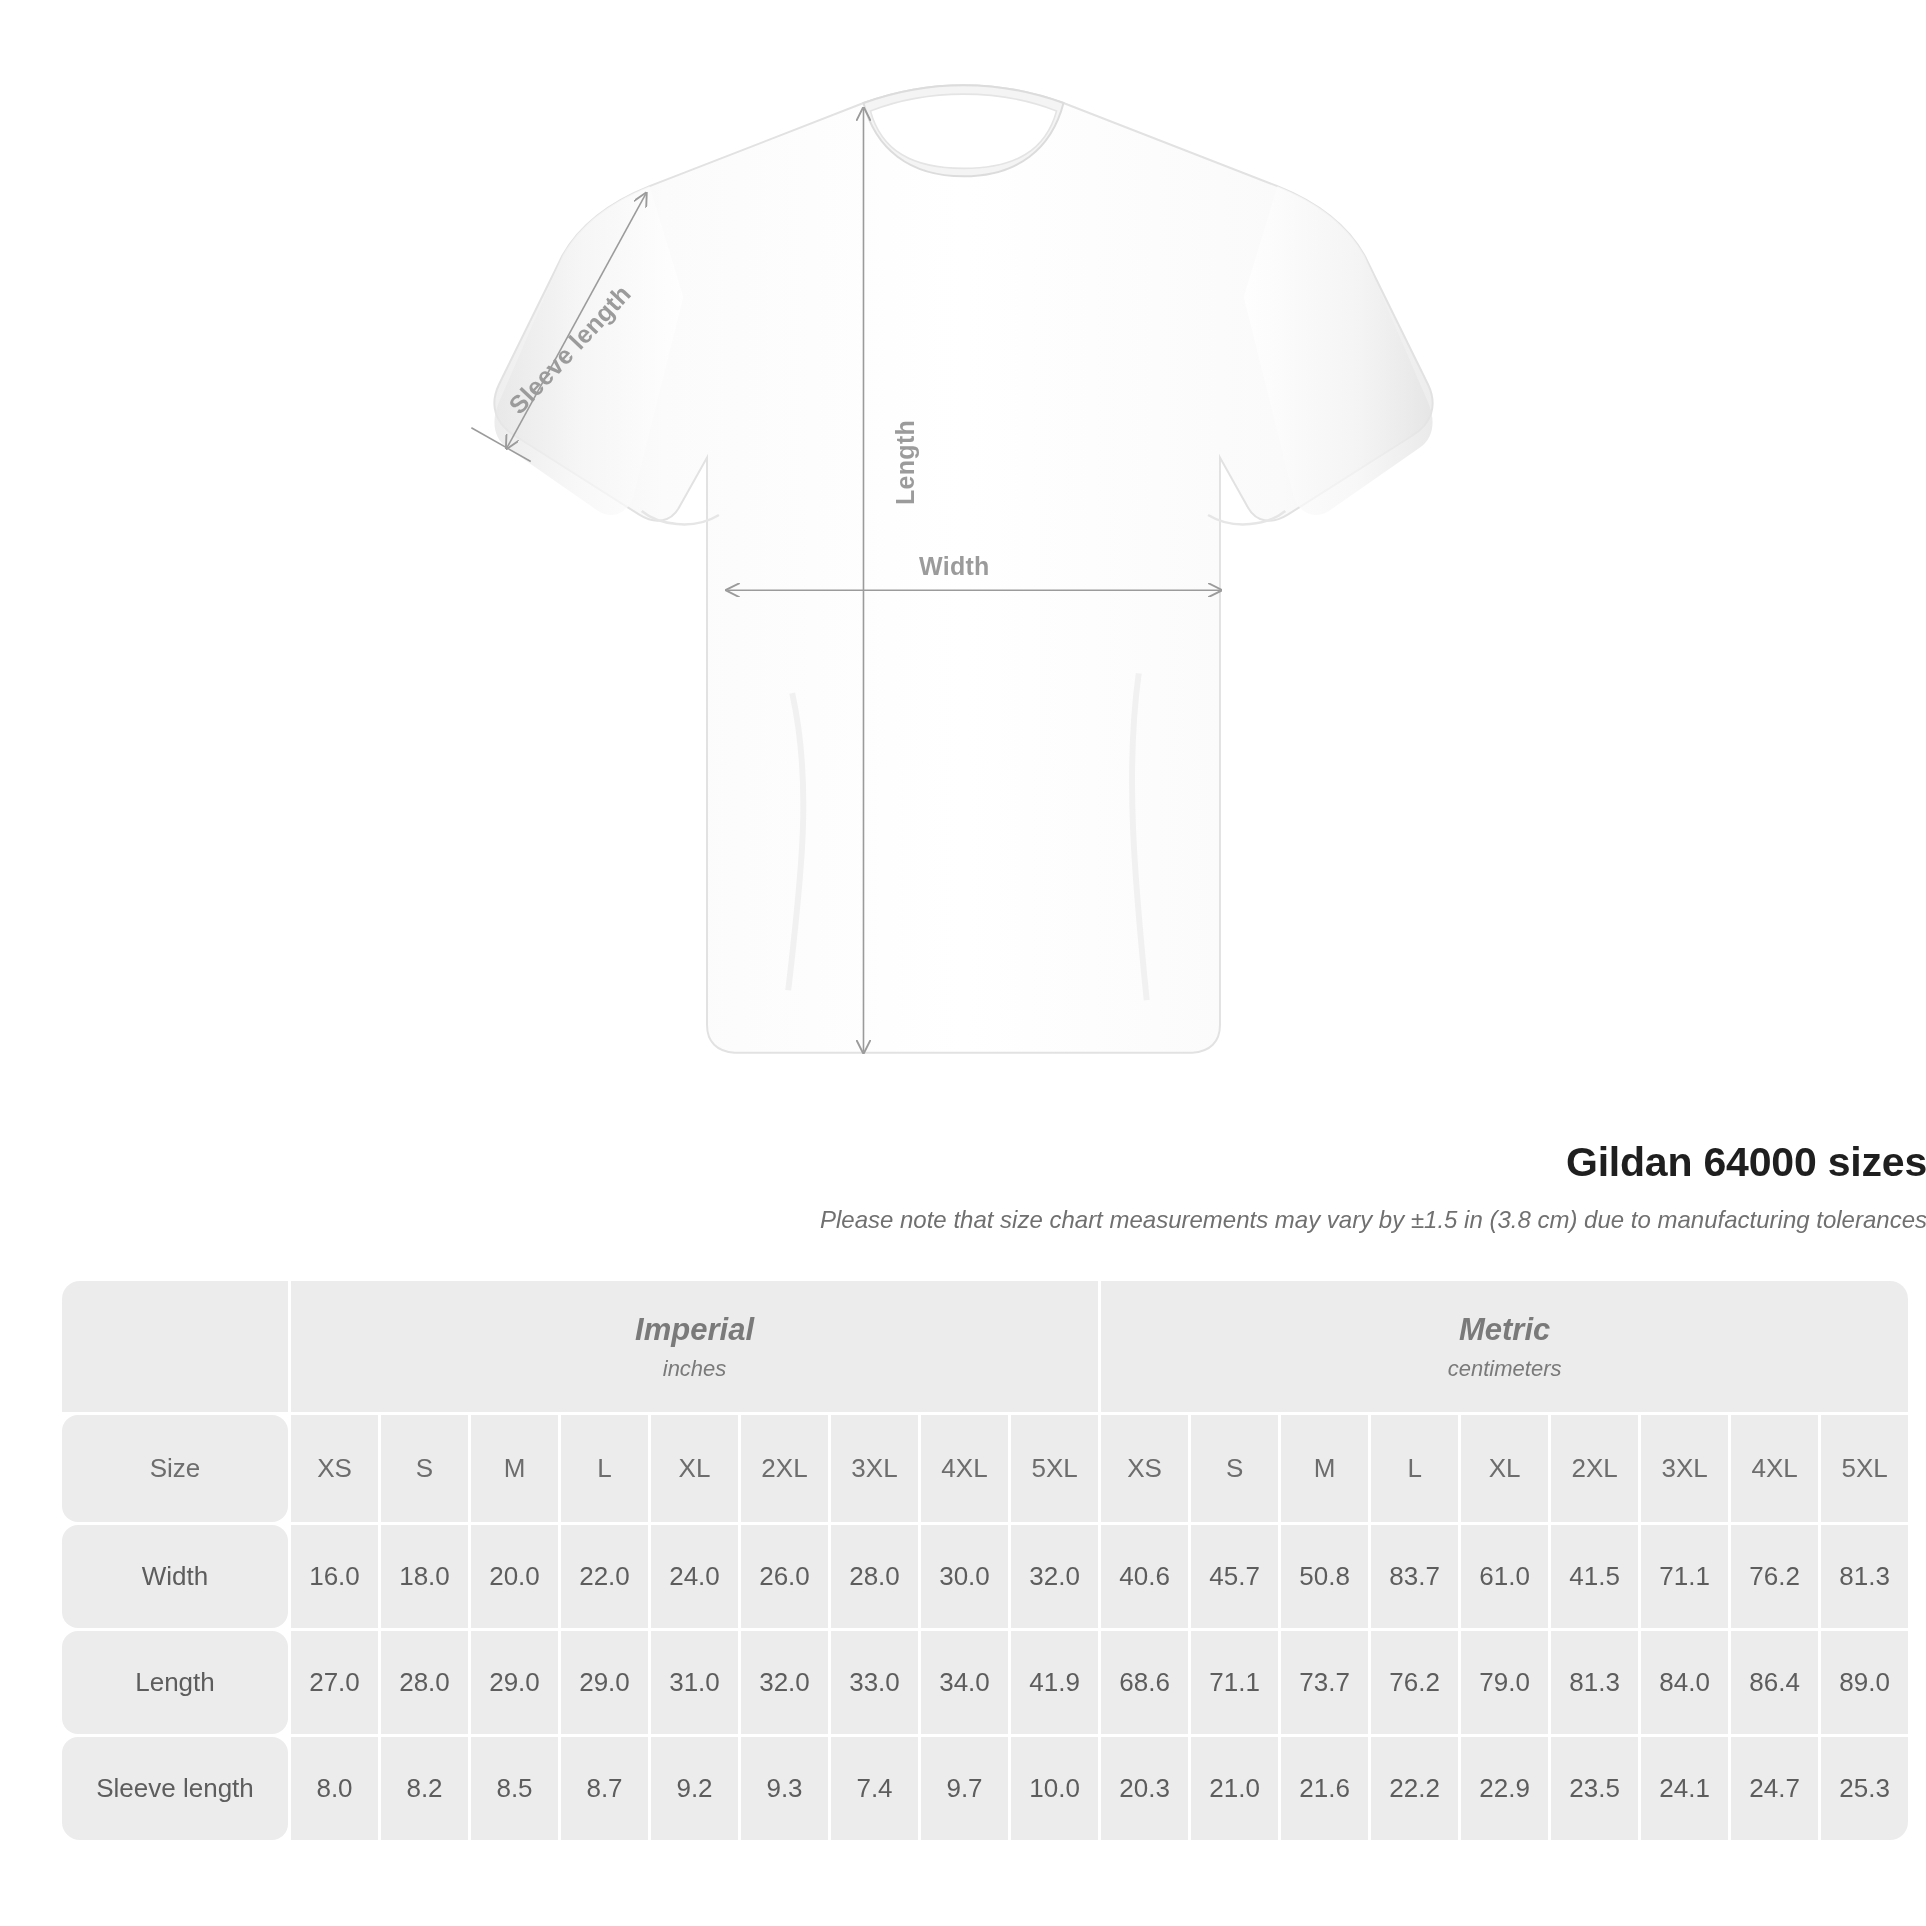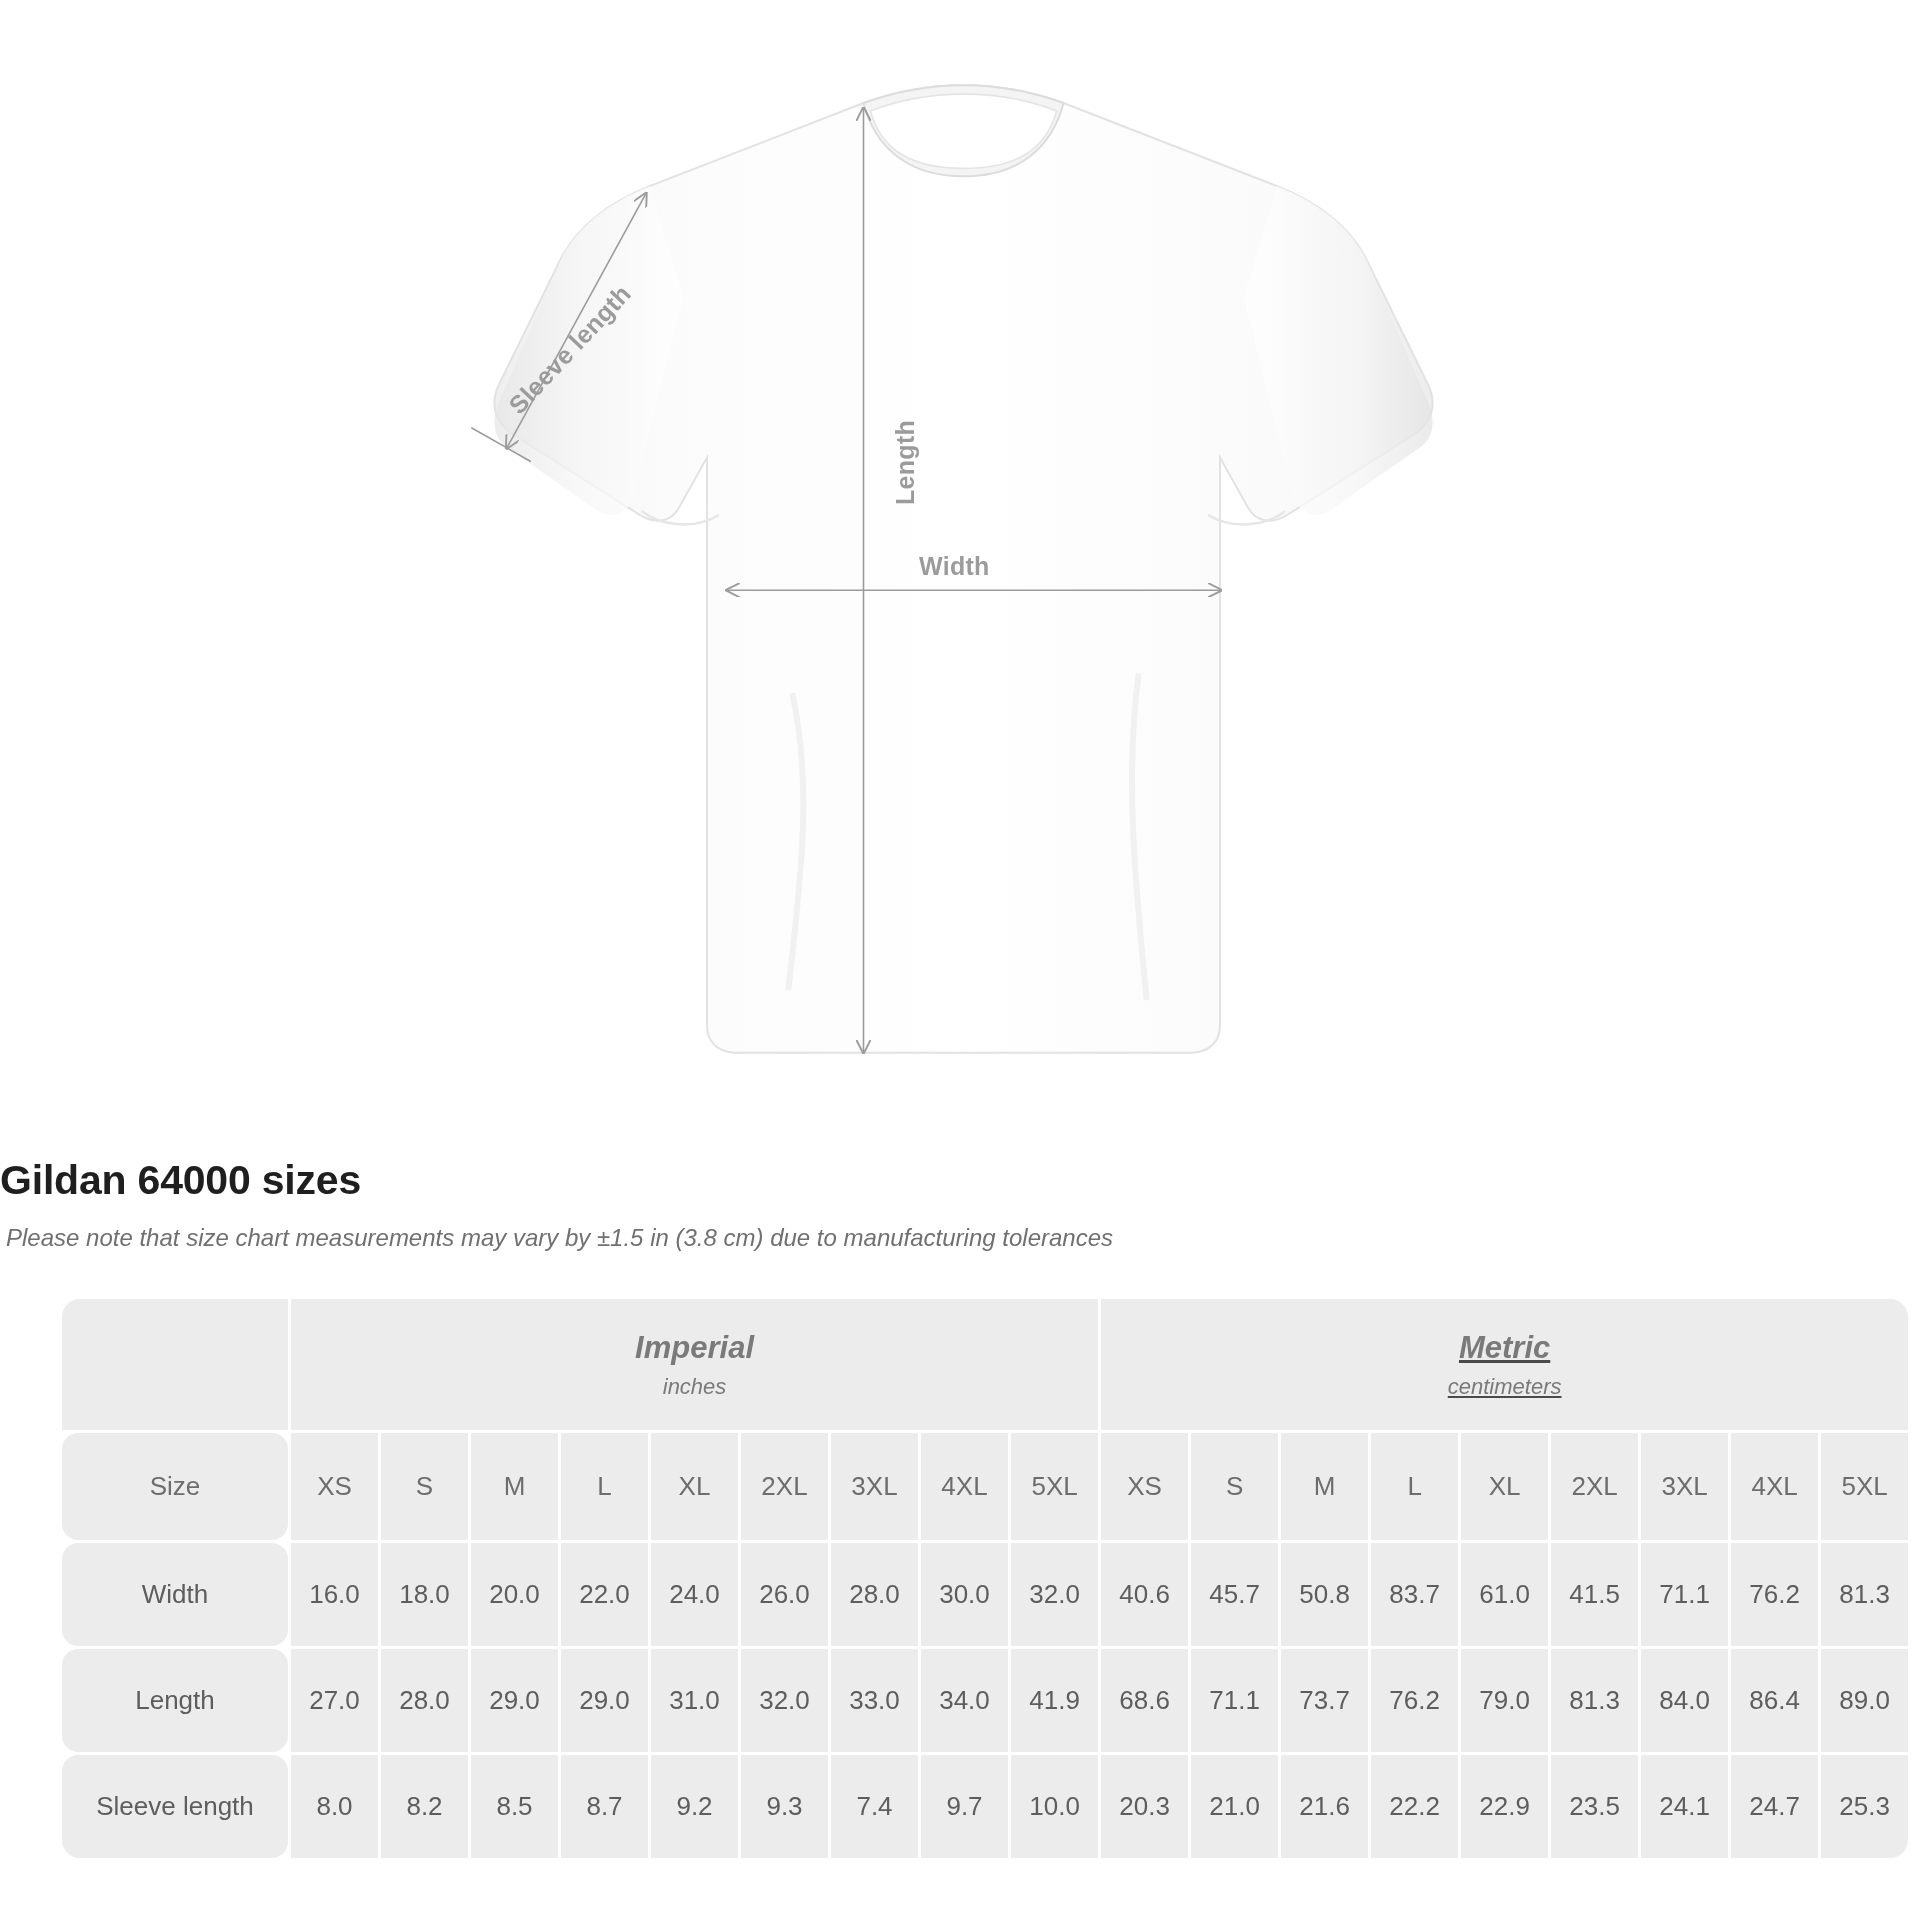--- a/index.html
+++ b/index.html
@@ -44,22 +44,22 @@
     transform: rotate(-90deg);
     transform-origin: 0 0;
   }
   .dim-label.diagonal {
     transform: rotate(-47deg);
     transform-origin: 0 0;
   }
 
   
   .title-block {
-    text-align: left;
-    margin-top: 38px;
+    text-align: right;
+    margin-top: 20px;
   }
   .chart-title {
     font-size: 41px;
     font-weight: bold;
     color: #1f1f1f;
     margin: 0;
     letter-spacing: -0.2px;
   }
   .chart-note {
     font-size: 24px;
@@ -121,21 +121,21 @@
   }
   .label-cell {
     width: 226px;
     border-radius: 16px;
   }
   .corner-cell {
     background: #ececec;
   }
   
   .tl { border-top-left-radius: 18px; }
-  .tr { border-top-right-radius: 18px; text-decoration: underline; }
+  .tr { border-top-right-radius: 18px; }
   .bl { border-bottom-left-radius: 18px; }
   .br { border-bottom-right-radius: 18px; }
 </style>
 </head>
 <body>
 
 <div class="page">
 
   <div class="illustration">
     <svg class="shirt-svg" width="1927" height="1119" viewBox="0 0 1946 1130">

